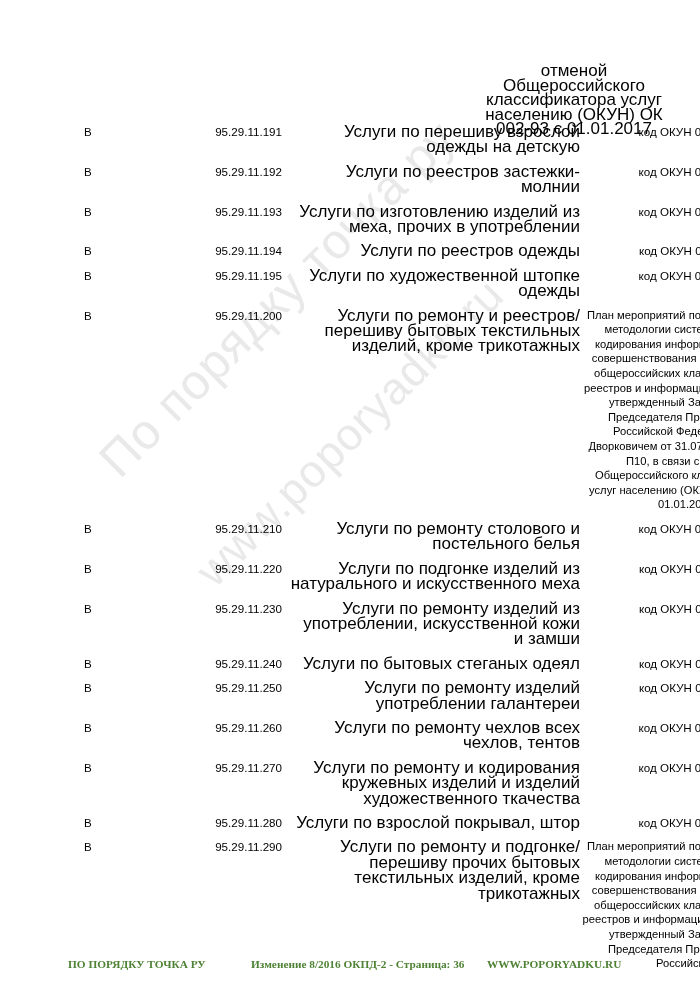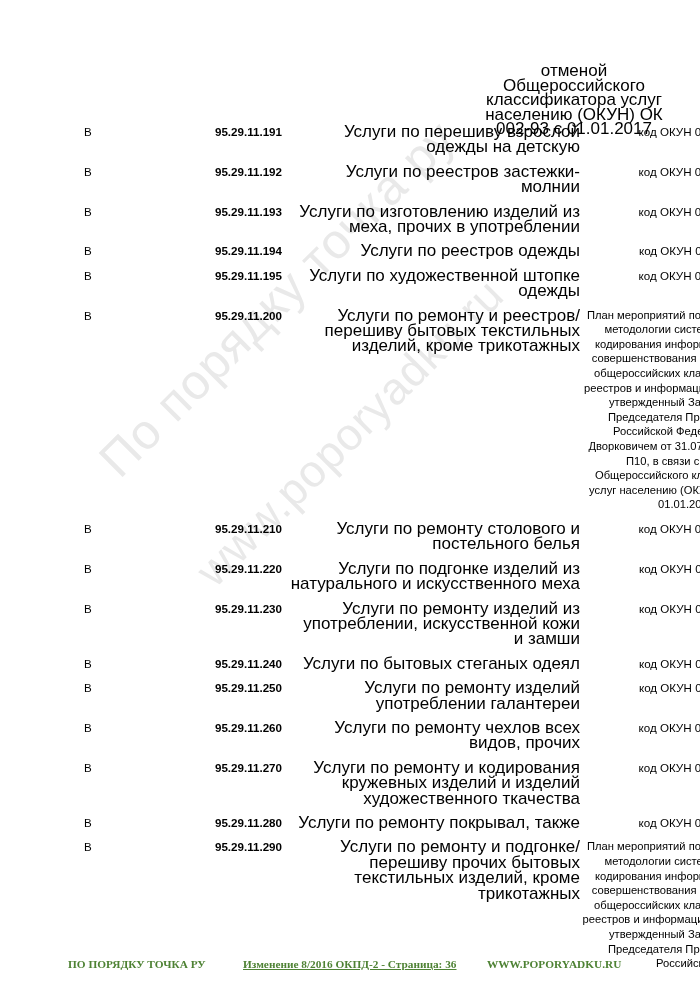--- a/index.html
+++ b/index.html
@@ -85,21 +85,20 @@
     padding-left: 84px !important;
     font-size: 11.6px;
     line-height: 15.4px;
   }
   .col-code {
     width: 80px;
     text-align: right;
     font-size: 11.6px;
     line-height: 15.4px;
     white-space: nowrap;
-    font-weight: bold;
   }
   .col-name {
     width: 290px;
     padding-left: 8px !important;
     font-size: 17px;
     line-height: 15.4px;
     text-align: right;
   }
   .col-note {
     width: 212px;
@@ -132,24 +131,23 @@
     z-index: 2;
   }
   #footer-brand {
     position: absolute;
     left: 68px;
     top: 0;
     white-space: nowrap;
   }
   #footer-center {
     position: absolute;
-    left: 243px;
+    left: 251px;
     top: 0;
     white-space: nowrap;
-    text-decoration: underline;
   }
   #footer-url {
     position: absolute;
     left: 487px;
     top: 0;
     white-space: nowrap;
   }
 </style>
 </head>
 <body>
@@ -260,39 +258,39 @@
           <td class="col-code">95.29.11.250</td>
           <td class="col-name">Услуги по ремонту изделий употреблении галантереи</td>
           <td class="col-note code-note">код ОКУН 012116</td>
         </tr>
         <tr class="row-spacer">
           <td colspan="4"></td>
         </tr>
         <tr class="data-row">
           <td class="col-flag">В</td>
           <td class="col-code">95.29.11.260</td>
-          <td class="col-name">Услуги по ремонту чехлов всех видов, прочих</td>
+          <td class="col-name">Услуги по ремонту чехлов всех чехлов, тентов</td>
           <td class="col-note code-note">код ОКУН 012130</td>
         </tr>
         <tr class="row-spacer">
           <td colspan="4"></td>
         </tr>
         <tr class="data-row">
           <td class="col-flag">В</td>
           <td class="col-code">95.29.11.270</td>
           <td class="col-name">Услуги по ремонту и кодирования кружевных изделий и изделий художественного ткачества</td>
           <td class="col-note code-note">код ОКУН 012131</td>
         </tr>
         <tr class="row-spacer">
           <td colspan="4"></td>
         </tr>
         <tr class="data-row">
           <td class="col-flag">В</td>
           <td class="col-code">95.29.11.280</td>
-          <td class="col-name">Услуги по ремонту покрывал, также</td>
+          <td class="col-name">Услуги по взрослой покрывал, штор</td>
           <td class="col-note code-note">код ОКУН 012132</td>
         </tr>
         <tr class="row-spacer">
           <td colspan="4"></td>
         </tr>
         <tr class="data-row">
           <td class="col-flag">В</td>
           <td class="col-code">95.29.11.290</td>
           <td class="col-name">Услуги по ремонту и подгонке/перешиву прочих бытовых текстильных изделий, кроме трикотажных</td>
           <td class="col-note">План мероприятий по формированию методологии систематизации и кодирования информации, а также совершенствования и актуализации общероссийских классификаторов, реестров и информационных ресурсов, утвержденный Заместителем Председателя Правительства Российской</td>

